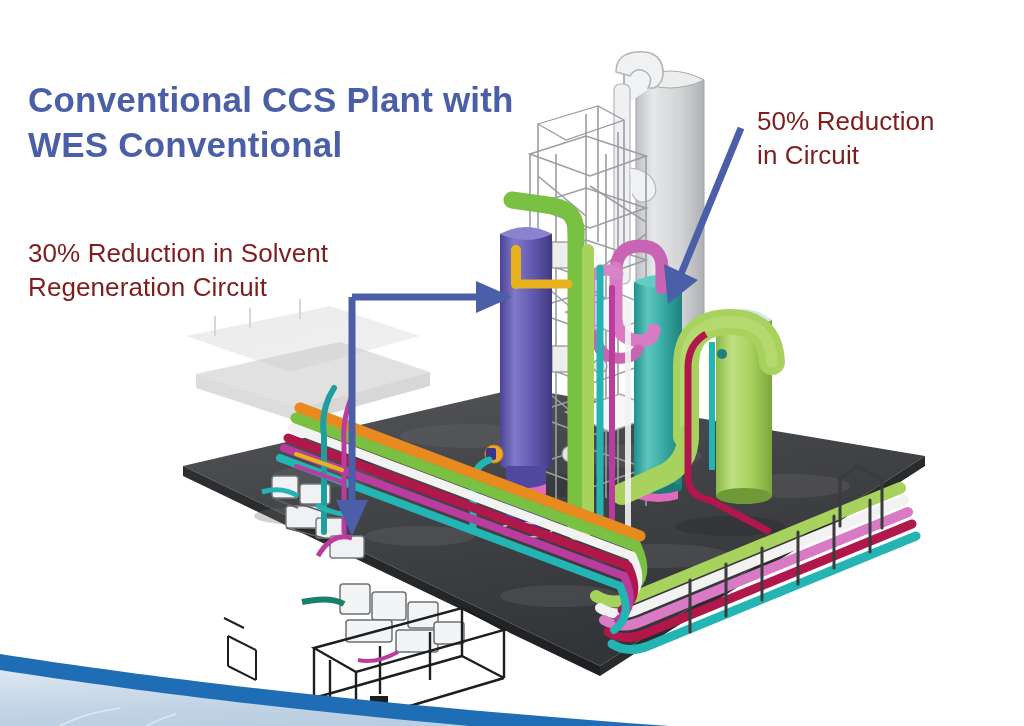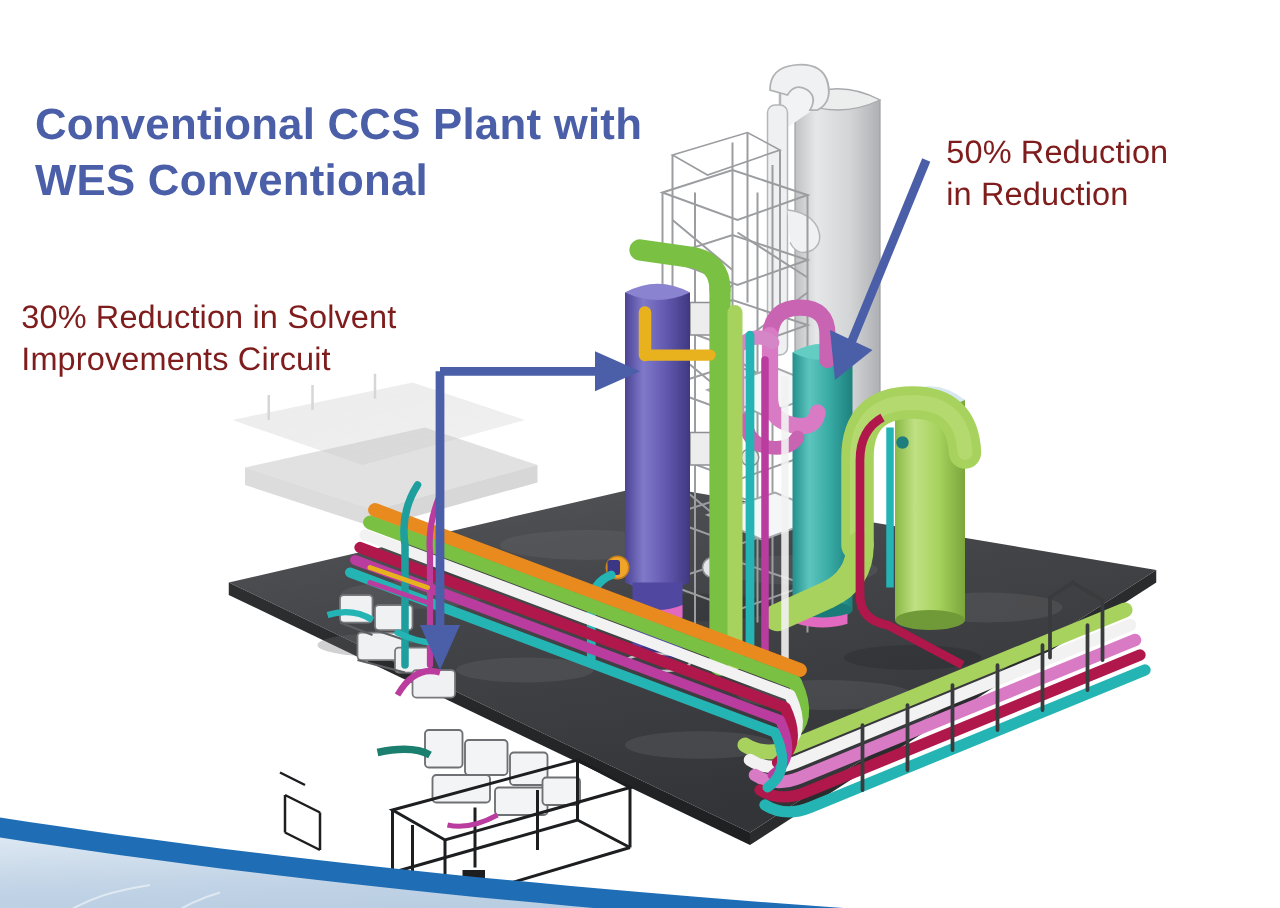--- a/index.html
+++ b/index.html
@@ -14,21 +14,21 @@
   .ttl{
     position:absolute;left:28px;top:42px;width:540px;
     font-size:35px;line-height:1.28;font-weight:bold;
     color:#4a5fa8;letter-spacing:.2px;
   }
   .ttl span{display:block;}
   .callout{
     position:absolute;font-size:26px;line-height:1.32;
     color:#7f1d1d;font-weight:normal;letter-spacing:.1px;
   }
-  #callout-solvent{left:17px;top:200px;width:420px;}
+  #callout-solvent{left:28px;top:200px;width:420px;}
   #callout-absorber{left:757px;top:68px;width:250px;}
   .callout span{display:block;}
 
   
   #swoosh{position:absolute;left:0;bottom:0;width:1024px;height:120px;}
 
   
   #arrows{position:absolute;left:0;top:0;width:1024px;height:726px;pointer-events:none;}
 
   
@@ -337,21 +337,21 @@
     </g>
   </svg>
 
   <div class="ttl">
     <span>Conventional CCS Plant with</span>
     <span>WES Conventional</span>
   </div>
 
   <div class="callout" id="callout-solvent">
     <span>30% Reduction in Solvent</span>
-    <span>Improvements Circuit</span>
+    <span>Regeneration Circuit</span>
   </div>
 
   <div class="callout" id="callout-absorber">
     <span>50% Reduction</span>
-    <span>in Reduction</span>
+    <span>in Circuit</span>
   </div>
 
 </div>
 
 </body></html>

